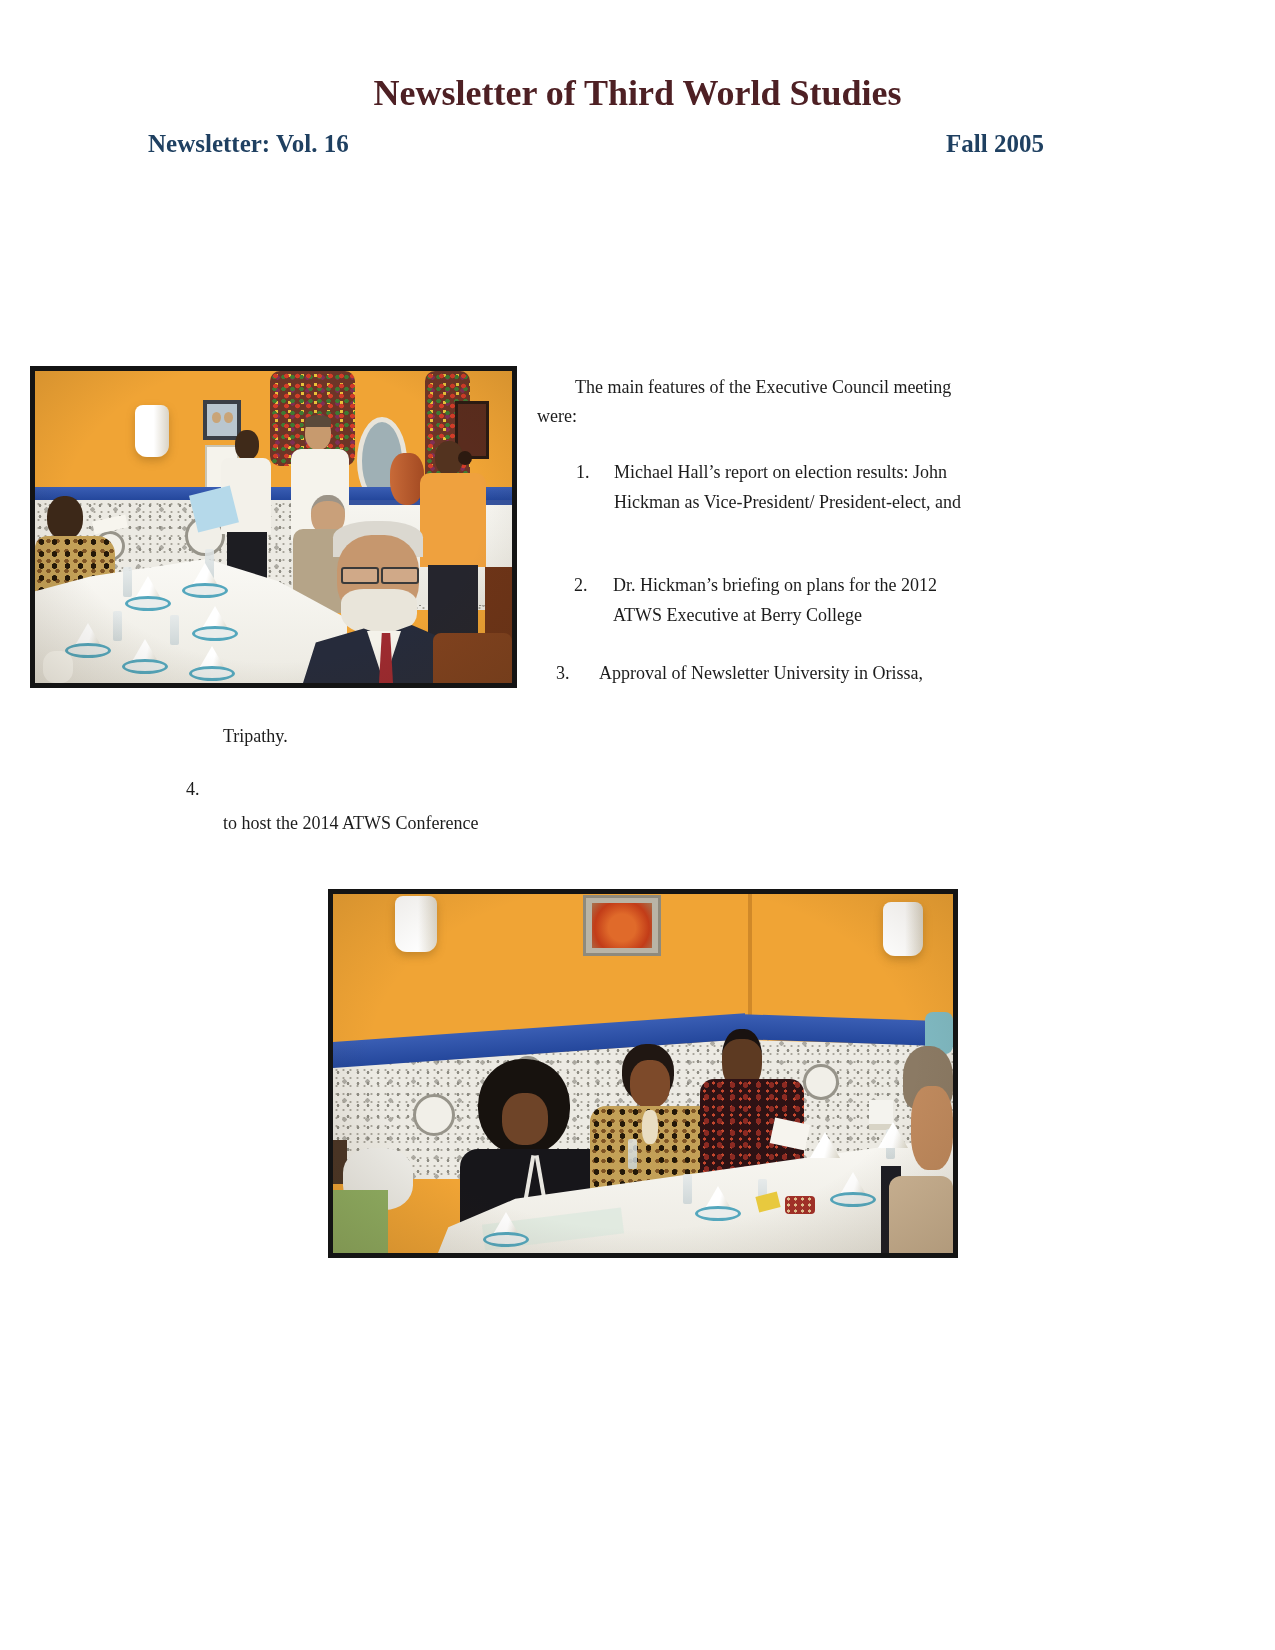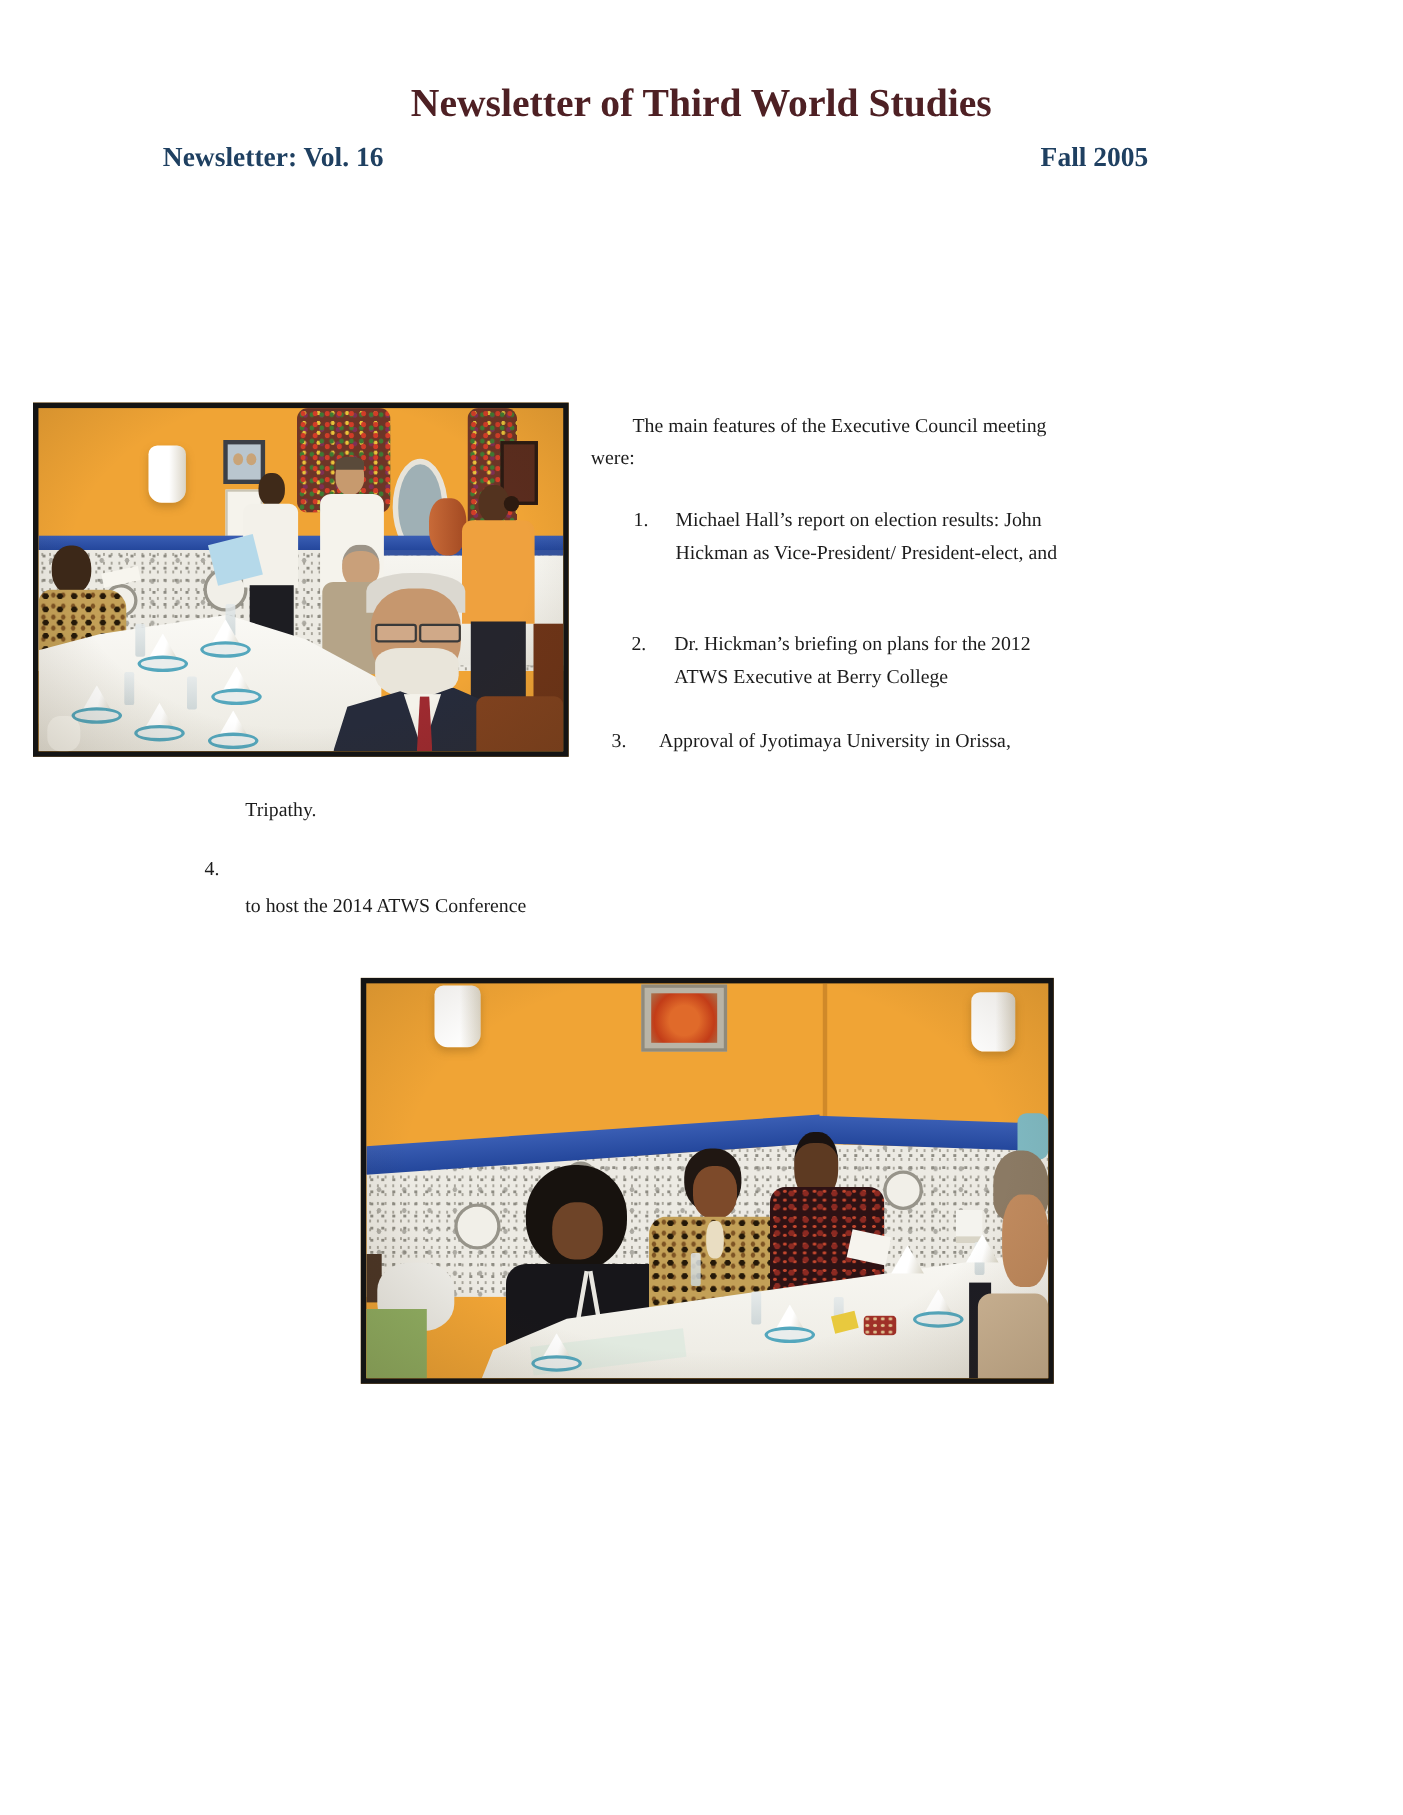--- a/index.html
+++ b/index.html
@@ -66,21 +66,21 @@
 
   <div class="tl" style="left:576px;top:462px;">1.</div>
   <div class="tl" style="left:614px;top:492px;">Hickman as Vice-President/ President-elect, and</div>
   <div class="tl" style="left:614px;top:462px;">Michael Hall’s report on election results: John</div>
 
   <div class="tl" style="left:574px;top:575px;">2.</div>
   <div class="tl" style="left:613px;top:575px;">Dr. Hickman’s briefing on plans for the 2012</div>
   <div class="tl" style="left:613px;top:605px;">ATWS Executive at Berry College</div>
 
   <div class="tl" style="left:556px;top:663px;">3.</div>
-  <div class="tl" style="left:599px;top:663px;">Approval of Jyotimaya University in Orissa,</div>
+  <div class="tl" style="left:599px;top:663px;">Approval of Newsletter University in Orissa,</div>
   <div class="tl" style="left:223px;top:726px;">Tripathy.</div>
 
   <div class="tl" style="left:186px;top:779px;">4.</div>
   <div class="tl" style="left:223px;top:813px;">to host the 2014 ATWS Conference</div>
 
   <div class="photo" style="left:30px;top:366px;width:477px;height:312px;">
 
     <div class="sconce" style="left:100px;top:34px;width:34px;height:52px;"></div>
     <div style="left:168px;top:29px;width:38px;height:40px;background:#3b3f46;padding:0;">
       <div style="left:4px;top:4px;right:4px;bottom:4px;background:#b9c6cf;"></div>

